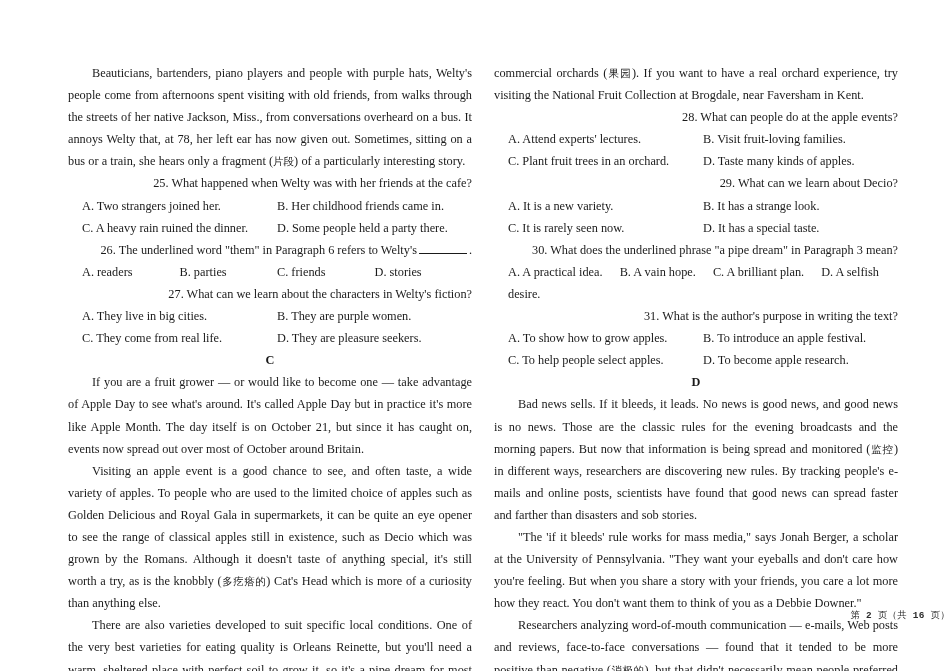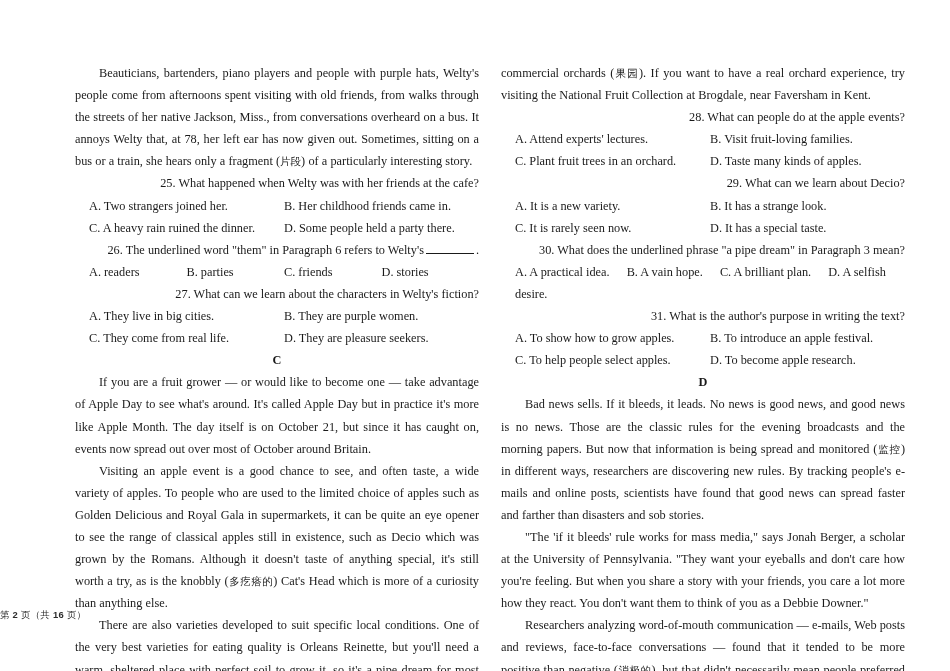--- a/index.html
+++ b/index.html
@@ -10,21 +10,21 @@
   body {
     width: 950px;
     height: 671px;
     font-family: "Liberation Serif", "DejaVu Serif", serif;
     color: #1a1a1a;
     position: relative;
     overflow: hidden;
   }
   .page {
     position: absolute;
-    left: 15px; top: 0;
+    left: 8px; top: 0;
     width: 808px;
     height: 671px;
     box-sizing: border-box;
     padding: 62px 60px 0 60px;
   }
   .columns {
     display: flex;
     flex-direction: row;
     align-items: flex-start;
     gap: 22px;
@@ -85,23 +85,23 @@
     width: 48px;
     height: 11px;
     margin: 0 2px;
     vertical-align: baseline;
   }
   .footer {
     position: absolute;
     left: 0;
     top: 609px;
     width: 950px;
-    text-align: left;
+    text-align: right;
     font-size: 9.4px;
-    font-family: Liberation Sans, sans-serif;
+    font-family: Liberation Mono, monospace;
     color: #2b2b2b;
     letter-spacing: 0.3px;
   }
   .footer b { font-weight: bold; }
 </style>
 </head>
 <body>
 
 <div class="page">
   <div class="columns">

